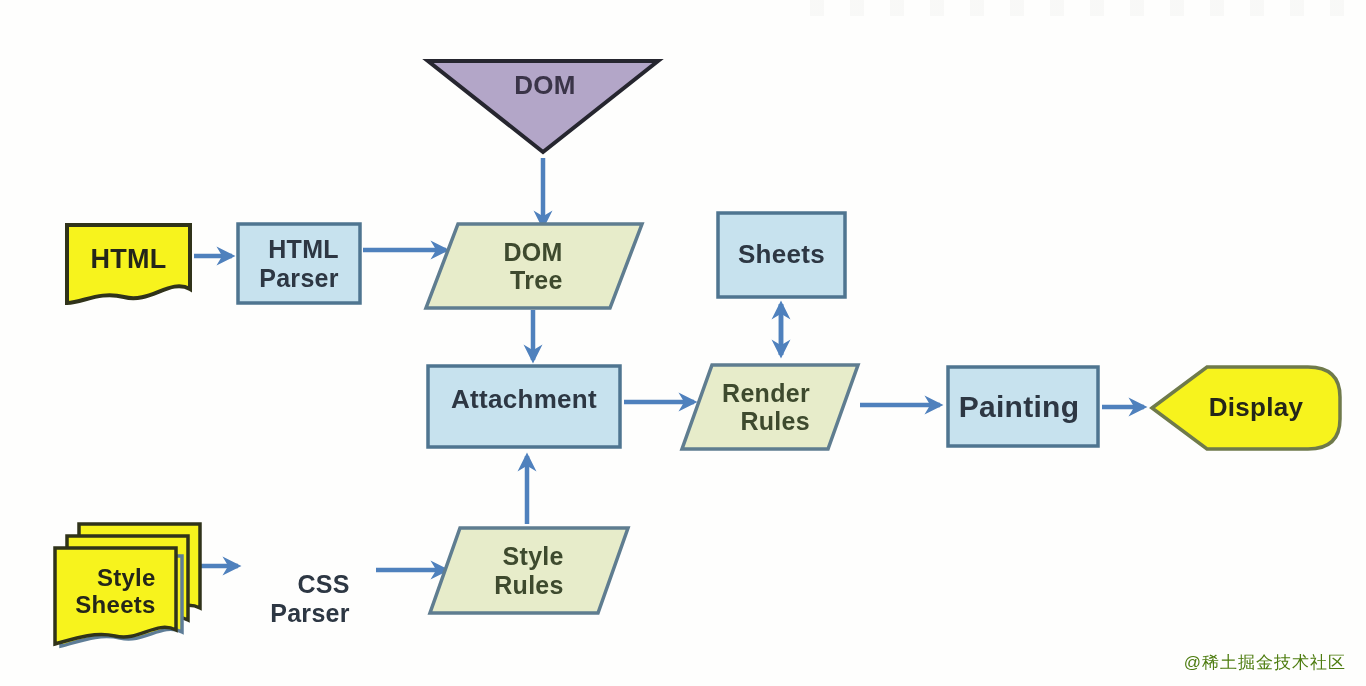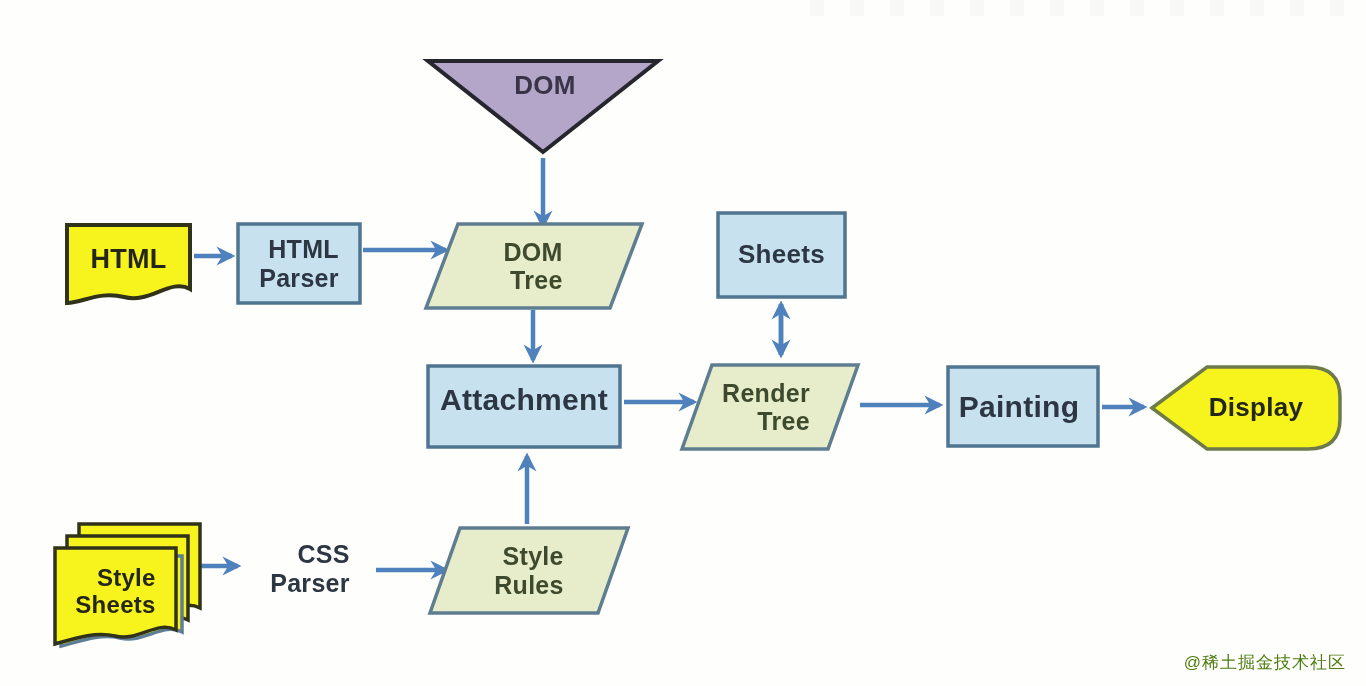--- a/index.html
+++ b/index.html
@@ -84,33 +84,33 @@
   <div class="label lbl-yellow" style="left:67px;top:223px;width:123px;height:72px;font-size:27px;">HTML</div>
 
   <div class="label lbl-blue" style="left:238px;top:224px;width:122px;height:79px;font-size:25px;">HTML
 Parser</div>
 
   <div class="label lbl-green" style="left:433px;top:224px;width:200px;height:84px;font-size:25px;">DOM
 Tree</div>
 
   <div class="label lbl-blue" style="left:718px;top:213px;width:127px;height:84px;font-size:26px;">Sheets</div>
 
-  <div class="label lbl-blue" style="left:428px;top:366px;width:192px;height:67px;font-size:30px;">Attachment</div>
+  <div class="label lbl-blue" style="left:428px;top:366px;width:192px;height:67px;font-size:26px;">Attachment</div>
 
   <div class="label lbl-green" style="left:676px;top:365px;width:180px;height:84px;font-size:25px;">Render
-Tree</div>
+Rules</div>
 
   <div class="label lbl-blue" style="left:948px;top:367px;width:142px;height:79px;font-size:30px;">Painting</div>
 
   <div class="label lbl-yellow" style="left:1172px;top:367px;width:168px;height:82px;font-size:26px;">Display</div>
 
   <div class="label lbl-yellow" style="left:55px;top:550px;width:121px;height:82px;font-size:24px;">Style
 Sheets</div>
 
-  <div class="label lbl-blue" style="left:248px;top:527px;width:124px;height:83px;font-size:25px;">CSS
+  <div class="label lbl-blue" style="left:248px;top:557px;width:124px;height:83px;font-size:25px;">CSS
 Parser</div>
 
   <div class="label lbl-green" style="left:432px;top:528px;width:194px;height:85px;font-size:25px;">Style
 Rules</div>
 
   <div class="watermark">@稀土掘金技术社区</div>
 </div>
 
 <svg width="0" height="0" style="position:absolute">
   <defs>

